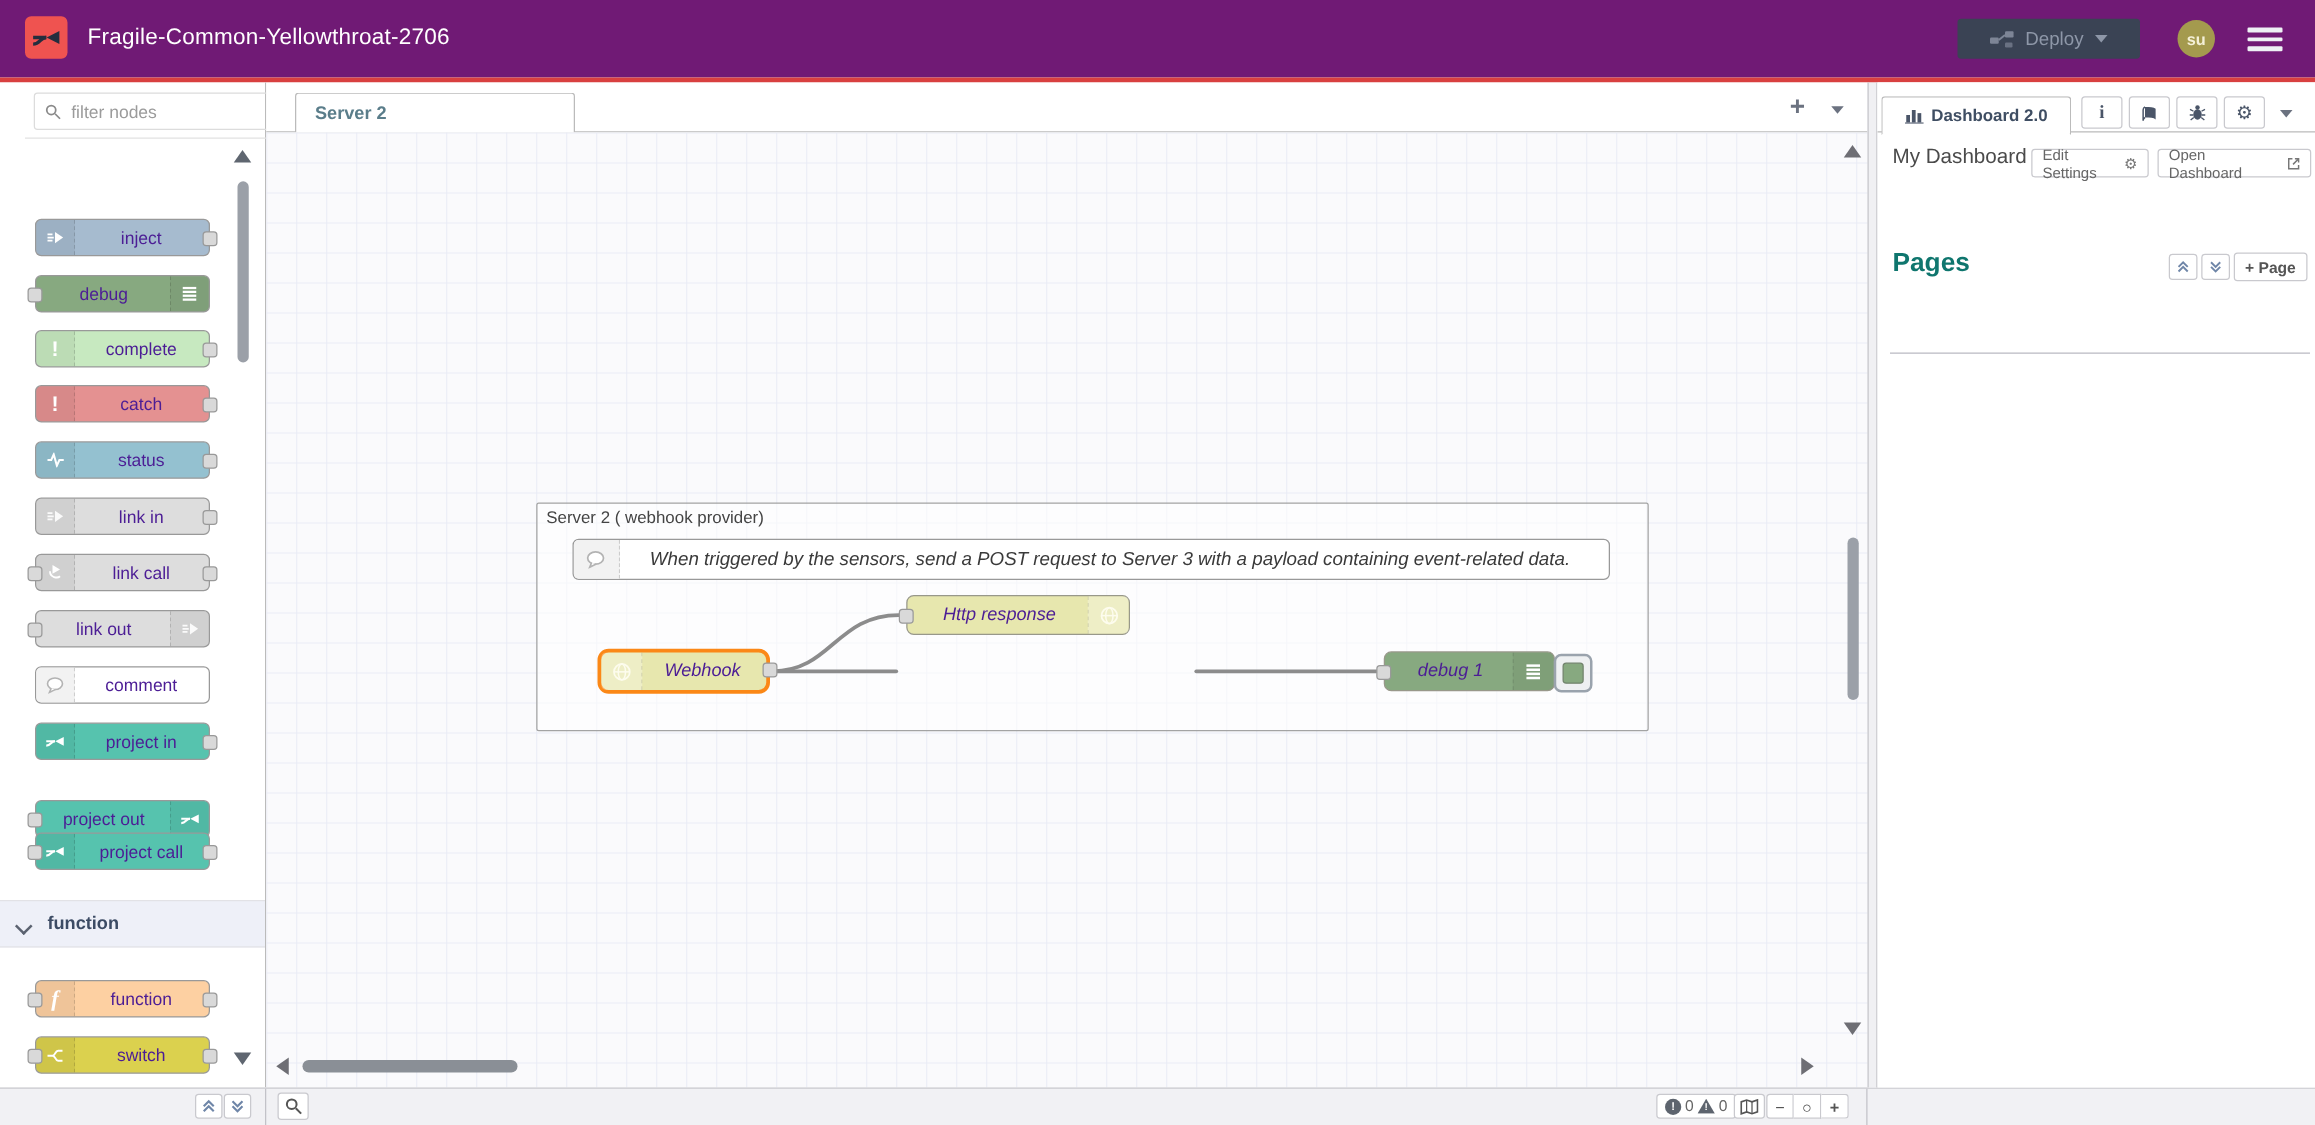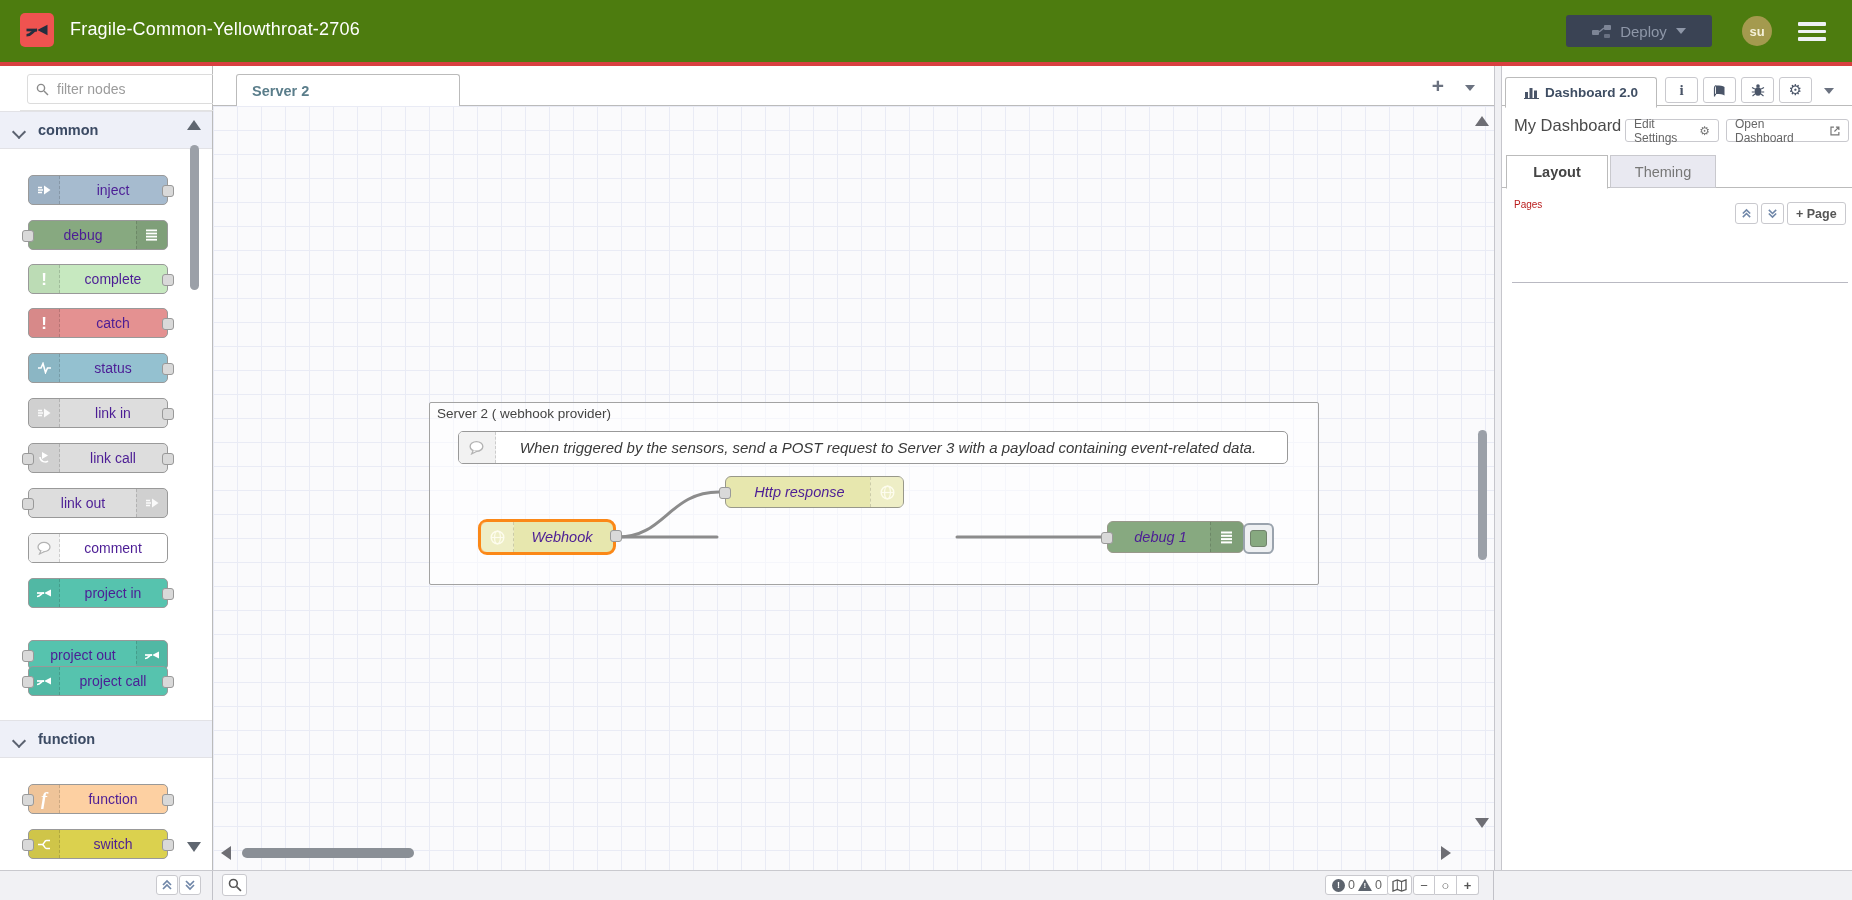--- a/index.html
+++ b/index.html
@@ -98,35 +98,35 @@
     border-radius:3px 3px 0 0;display:flex;align-items:center;justify-content:center;gap:6px;font-size:13.5px;font-weight:bold;color:#3f4e63;z-index:2;}
   .sb-btn{position:absolute;top:11px;width:33px;height:26px;background:#fff;border:1px solid #c9c9ce;border-radius:3px;
     display:flex;align-items:center;justify-content:center;cursor:pointer;box-sizing:border-box;color:#4a5568;}
   .sb-title{position:absolute;left:12px;top:50px;font-size:16.5px;color:#4a4a4a;}
   .mini-btn{position:absolute;top:53px;height:23px;background:#fff;border:1px solid #c9c9ce;border-radius:3px;
     display:flex;align-items:center;justify-content:center;gap:5px;font-size:12px;color:#666;padding:0 8px;box-sizing:border-box;cursor:pointer;}
   .lt-tabs{position:absolute;left:0;top:89px;width:100%;height:33px;border-bottom:1px solid #bbb;box-sizing:border-box;}
   .lt-tab{position:absolute;top:0;height:33px;width:102px;display:flex;align-items:center;justify-content:center;font-size:14.5px;box-sizing:border-box;cursor:pointer;}
   .lt-tab.act{left:4px;background:#fff;border:1px solid #bbb;border-bottom:1px solid #fff;font-weight:bold;color:#444;z-index:2;height:34px;}
   .lt-tab.inact{left:108px;width:106px;background:#e9e9f1;border:1px solid #c9c9ce;color:#777;}
-  .pages-h{position:absolute;left:12px;top:133px;font-size:10px;font-weight:normal;color:#b91c1c;}
+  .pages-h{position:absolute;left:12px;top:133px;font-size:21px;font-weight:bold;color:#0f766e;}
   .pg-btn{position:absolute;top:137px;height:21px;background:#fff;border:1px solid #c9c9ce;border-radius:3px;
     display:flex;align-items:center;justify-content:center;cursor:pointer;box-sizing:border-box;}
   .addpage{position:absolute;left:285px;top:136px;height:23px;padding:0 8px;background:#fff;border:1px solid #c9c9ce;border-radius:3px;
     display:flex;align-items:center;font-size:12.5px;color:#555;font-weight:bold;cursor:pointer;box-sizing:border-box;}
   .help{position:absolute;left:12px;top:172px;width:330px;font-style:italic;font-size:13.5px;color:#9a9aa0;line-height:1.55;}
   .sb-hr{position:absolute;left:10px;top:216px;width:336px;border-top:1px solid #b9b9c2;}
   svg{display:block;}
 </style>
 </head>
 <body>
 
 <div id="app">
 
-  <div id="header" style="background-color: #4d7c0f; text-align: right;">
+  <div id="header" style="background-color: #701a75; text-align: right;">
     <div class="logo" style="background-color: rgb(239, 83, 80);">
       <svg width="24" height="24" viewBox="0 0 16 16">
         <path d="M1 8 H8" stroke="#242e3e" stroke-width="1.8" fill="none"></path>
         <path d="M1 11.5 C5 11.5 4.5 8 8 8" stroke="#242e3e" stroke-width="1.8" fill="none"></path>
         <path d="M15 4.5 L8.2 8 L15 11.5 Z" fill="#242e3e"></path>
       </svg>
     </div>
     <div class="htitle">Fragile-Common-Yellowthroat-2706</div>
     <div class="deploy">
       <svg width="19" height="15" viewBox="0 0 19 15">
@@ -151,24 +151,20 @@
     <div class="pal-search">
       <div class="box">
         <svg width="13" height="13" viewBox="0 0 13 13" style="margin:0 6px 0 8px;">
           <circle cx="5" cy="5" r="3.6" stroke="#8a8a8a" stroke-width="1.4" fill="none"></circle>
           <path d="M8 8 L12 12" stroke="#8a8a8a" stroke-width="1.4"></path>
         </svg>
         <input placeholder="filter nodes" style="">
       </div>
     </div>
 
-    <div class="pal-cat" style="top:45px;">
-      <span class="cat-chev"></span>
-      <span>common</span>
-    </div>
 
     <div class="pnode" style="top: 109px; background-color: rgb(166, 187, 207);">
       <div class="picon l">
         <svg width="15" height="12" viewBox="0 0 15 12">
             <path d="M1 3.5 H5 M1 6 H6 M1 8.5 H5" stroke="#fff" stroke-width="1.4"></path>
             <path d="M7 1.5 L13.5 6 L7 10.5 Z" fill="#fff"></path>
           </svg>
       </div>
       <span class="plabel pad-l">inject</span>
       <span class="port pr"></span>
@@ -470,28 +466,20 @@
       <span style="font-size:12px;color:#777;">⚙</span>
     </div>
     <div class="mini-btn" style="left:224px;width:123px;">
       <span>Open Dashboard</span>
       <svg width="10" height="10" viewBox="0 0 10 10">
           <path d="M4 1 H1 V9 H9 V6" fill="none" stroke="#777" stroke-width="1.2"></path>
           <path d="M6 1 H9 V4 M9 1 L4.5 5.5" fill="none" stroke="#777" stroke-width="1.2"></path>
         </svg>
     </div>
 
-    <div class="lt-tabs">
-      <div class="lt-tab act">
-          <span>Layout</span>
-        </div>
-      <div class="lt-tab inact">
-          <span>Theming</span>
-        </div>
-    </div>
 
     <div class="pages-h">Pages</div>
     <div class="pg-btn" style="left:233px;width:23px;">
       <svg width="11" height="11" viewBox="0 0 12 12">
           <path d="M2 6 L6 2 L10 6 M2 10 L6 6 L10 10" stroke="#6f86a8" stroke-width="1.7" fill="none"></path>
         </svg>
     </div>
     <div class="pg-btn" style="left:259px;width:23px;">
       <svg width="11" height="11" viewBox="0 0 12 12">
           <path d="M2 2 L6 6 L10 2 M2 6 L6 10 L10 6" stroke="#6f86a8" stroke-width="1.7" fill="none"></path>

